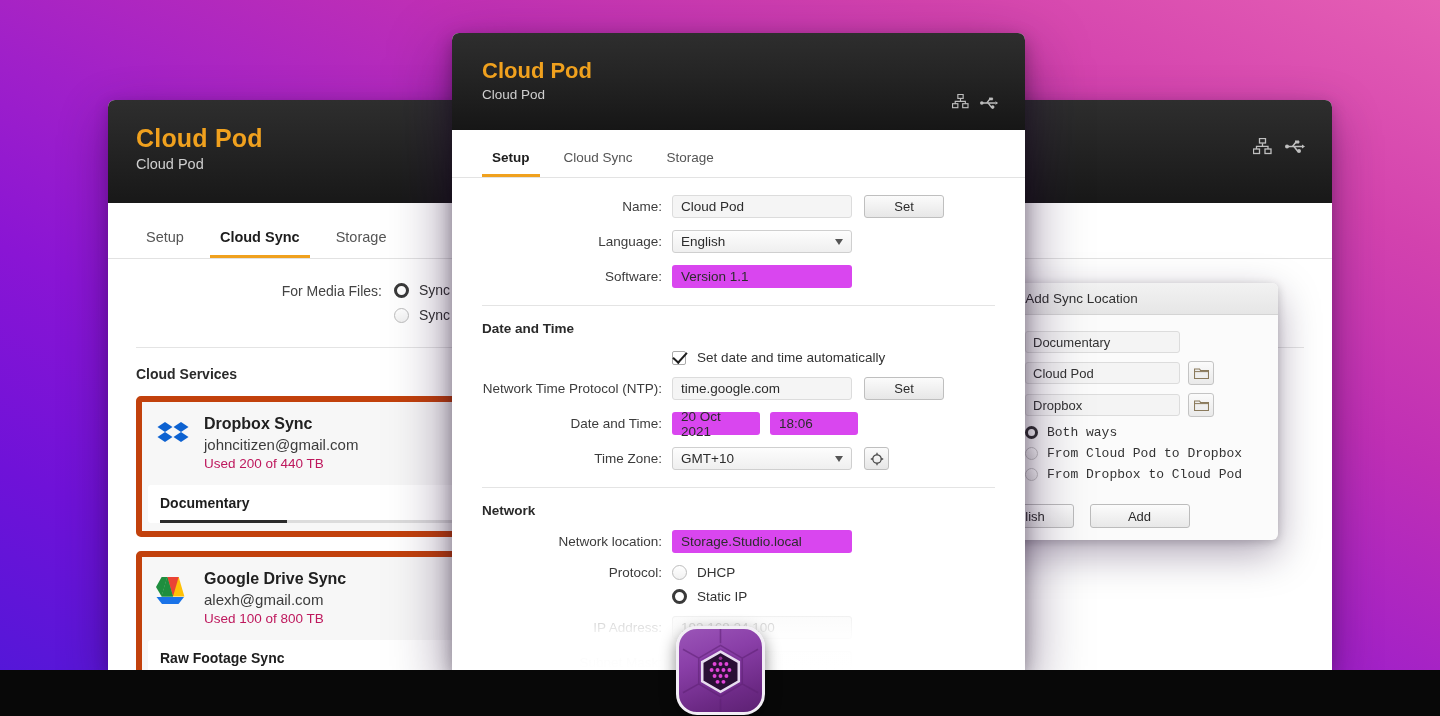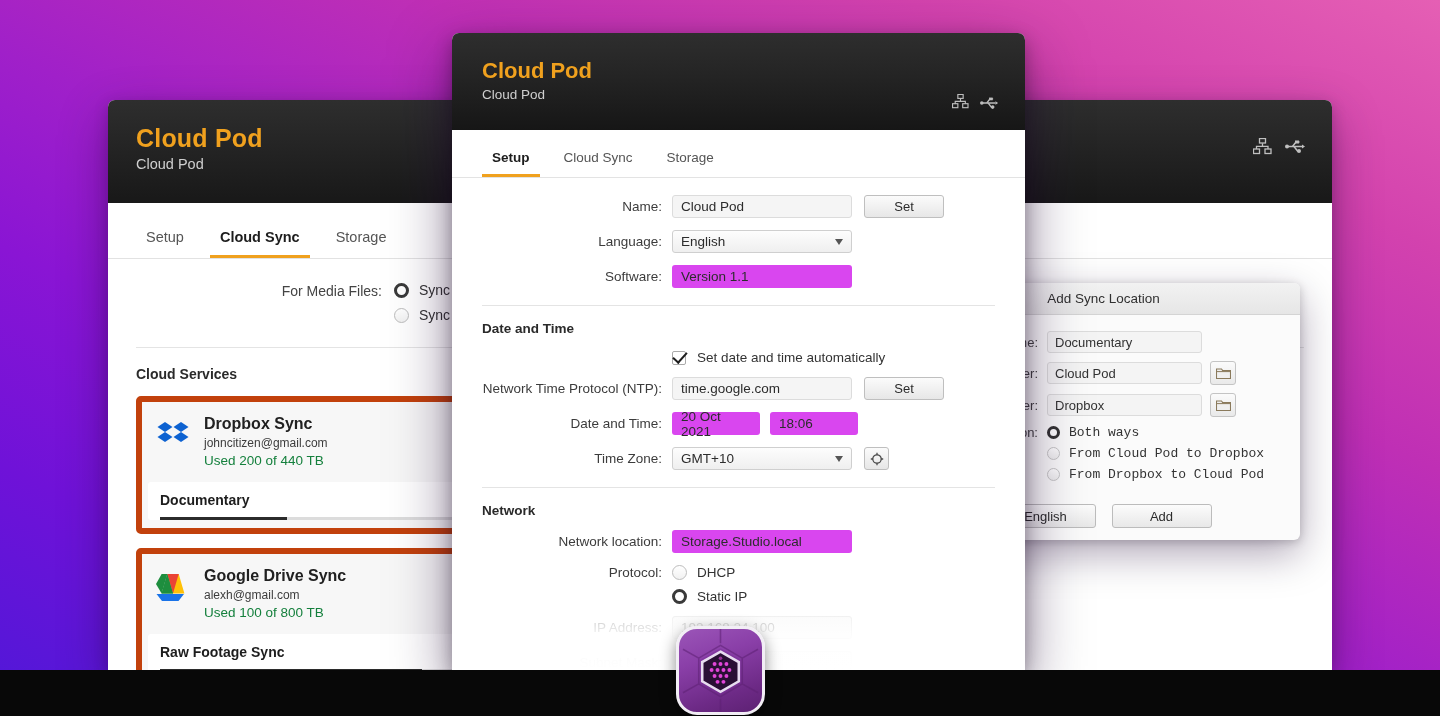--- a/index.html
+++ b/index.html
@@ -85,35 +85,35 @@
   .section-title { font-size: 14px; font-weight: bold; color: #2a2a2a; margin-top: 18px; }
 
   .svc-card {
     margin-top: 14px; background: #f7f7f7;
     border: 6px solid #c2410c; border-radius: 5px;
     width: 470px; overflow: hidden;
   }
   .svc-head { display: flex; padding: 13px 14px 10px 14px; gap: 14px; }
   .svc-logo { width: 34px; height: 34px; flex: none; margin-top: 3px; }
   .svc-name { font-size: 16px; font-weight: bold; color: #212121; }
-  .svc-mail { font-size: 12px; color: #3c3c3c; margin-top: 3px; }
-  .svc-used { font-size: 13.5px; color: #15803d; margin-top: 3px; }
+  .svc-mail { font-size: 15px; color: #3c3c3c; margin-top: 3px; }
+  .svc-used { font-size: 13.5px; color: #be185d; margin-top: 3px; }
   .svc-loc {
     background: #fff; margin: 4px 6px 8px 6px; border-radius: 3px;
     padding: 10px 12px 0 12px;
   }
   .loc-row { display: flex; justify-content: space-between; align-items: baseline; }
   .loc-name { font-size: 14px; font-weight: bold; color: #1d1d1d; }
   .loc-size { font-size: 13.5px; color: #444; }
   .progress { height: 3px; background: #dcdcdc; margin-top: 9px; position: relative; }
   .progress i { position: absolute; left: 0; top: 0; bottom: 0; background: #2b2b2b; display: block; }
 
   
   .win-add {
-    position: absolute; left: 907px; top: 283px;
+    position: absolute; left: 885px; top: 283px;
     width: 393px; height: 257px;
     background: #fbfbfb;
     border-radius: 6px;
     box-shadow: 0 14px 40px rgba(30,0,50,.35), 0 2px 10px rgba(0,0,0,.2);
     overflow: hidden; z-index: 20;
   }
   .add-title-bar {
     height: 32px; background: linear-gradient(180deg,#f2f2f2,#e6e6e6);
     border-bottom: 1px solid #d4d4d4;
     display: flex; align-items: center; justify-content: center;

